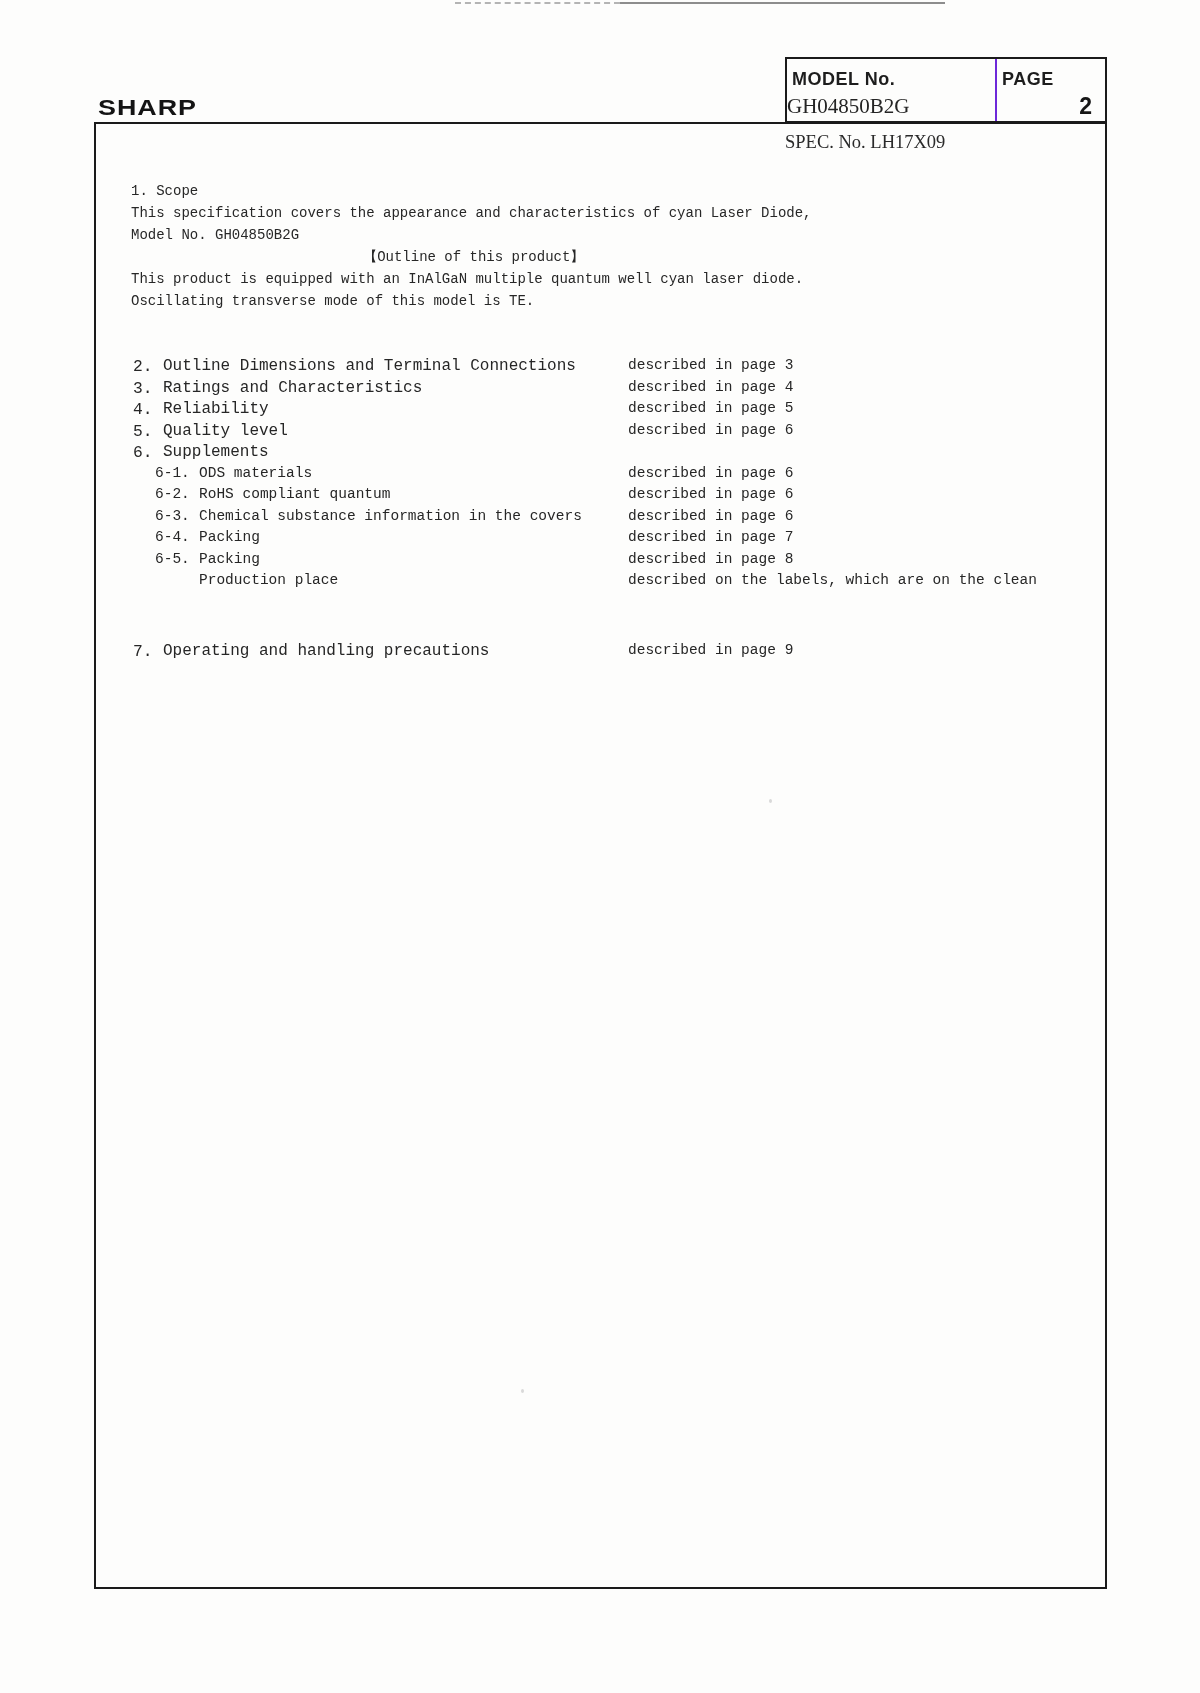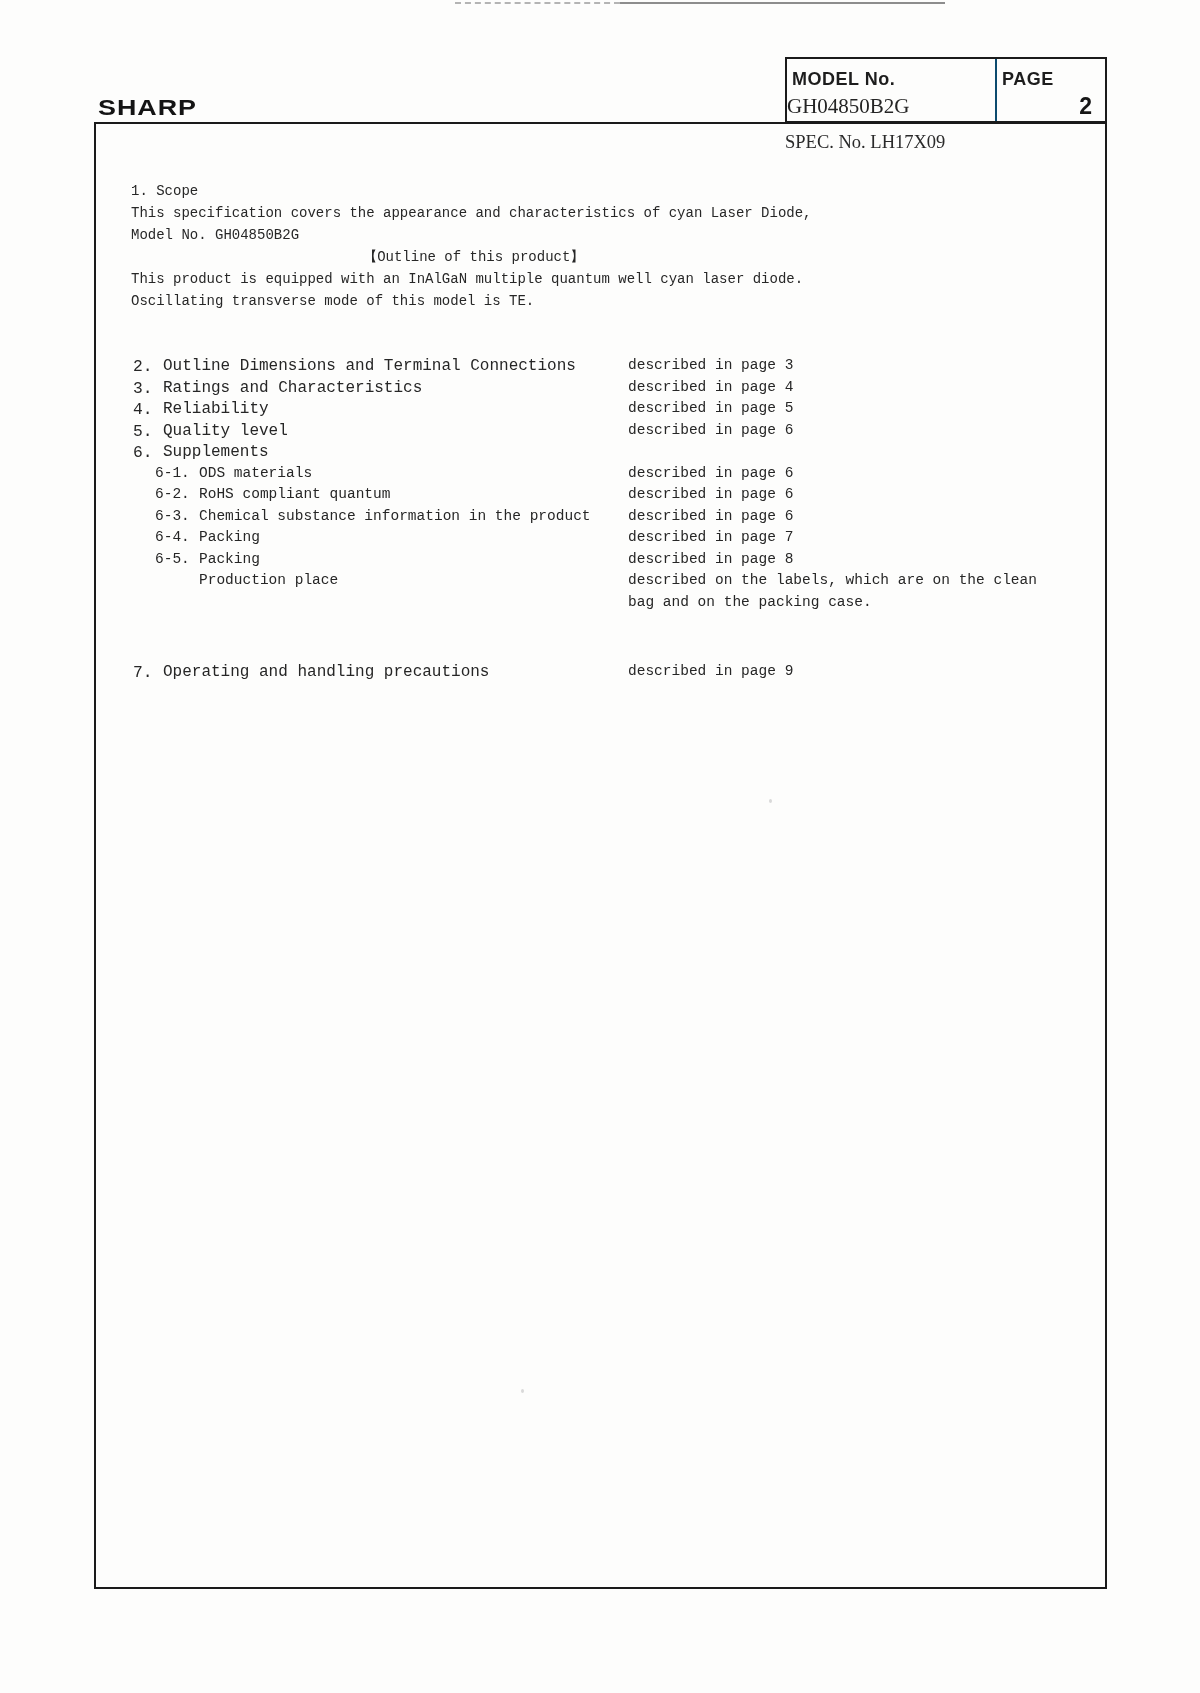--- a/index.html
+++ b/index.html
@@ -37,21 +37,21 @@
     position: absolute;
     left: 785px;
     top: 57px;
     width: 322px;
     height: 66px;
     border: 2px solid #1b1b1b;
     box-sizing: border-box;
     background: #fdfdfc;
   }
   .cell { position: absolute; top: 0; height: 100%; box-sizing: border-box; }
-  .cell-model { left: 0; width: 210px; border-right: 2px solid #0c4a6e; }
+  .cell-model { left: 0; width: 210px; border-right: 2px solid #6d28d9; }
   .cell-page  { left: 210px; right: 0; }
   .cell-label {
     position: absolute;
     left: 5px;
     top: 9px;
     font-family: "Liberation Sans", "DejaVu Sans", sans-serif;
     font-size: 18px;
     font-weight: 600;
     letter-spacing: 0.5px;
     color: #1d1d1d;
@@ -178,39 +178,36 @@
         <span class="title">ODS materials</span>
         <span class="desc">described in page 6</span>
       </div>
       <div class="toc-row sub">
         <span class="num">6-2.</span>
         <span class="title">RoHS compliant quantum</span>
         <span class="desc">described in page 6</span>
       </div>
       <div class="toc-row sub">
         <span class="num">6-3.</span>
-        <span class="title">Chemical substance information in the product</span>
+        <span class="title">Chemical substance information in the covers</span>
         <span class="desc">described in page 6</span>
       </div>
       <div class="toc-row sub">
         <span class="num">6-4.</span>
         <span class="title">Packing</span>
         <span class="desc">described in page 7</span>
       </div>
       <div class="toc-row sub">
         <span class="num">6-5.</span>
         <span class="title">Packing</span>
         <span class="desc">described in page 8</span>
       </div>
       <div class="toc-row sub">
         <span class="title">Production place</span>
         <span class="desc">described on the labels, which are on the clean</span>
-      </div>
-      <div class="toc-row cont">
-        <span class="desc">bag and on the packing case.</span>
       </div>
       <div class="toc-row main" style="margin-top: 48px;">
         <span class="num">7.</span>
         <span class="title">Operating and handling precautions</span>
         <span class="desc">described in page 9</span>
       </div>
     </div>
 
 </div>
 

